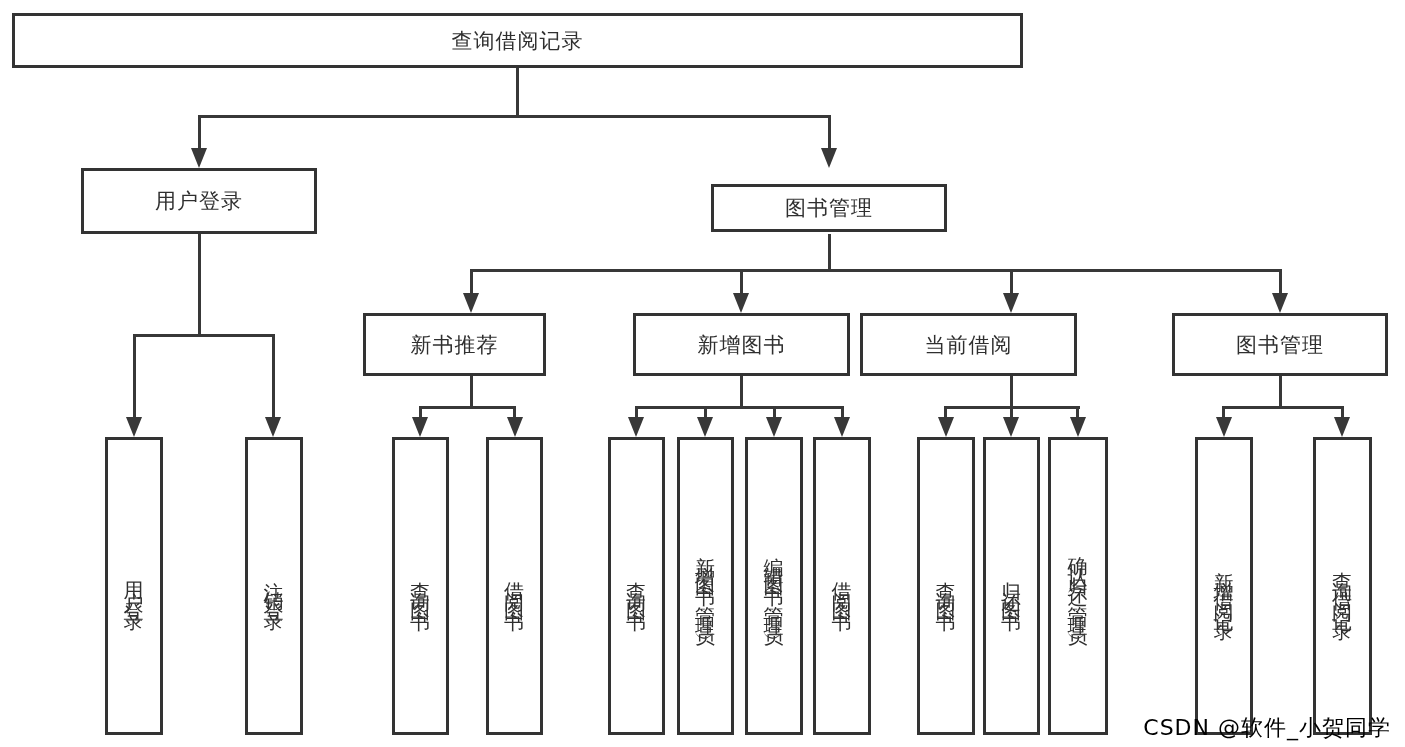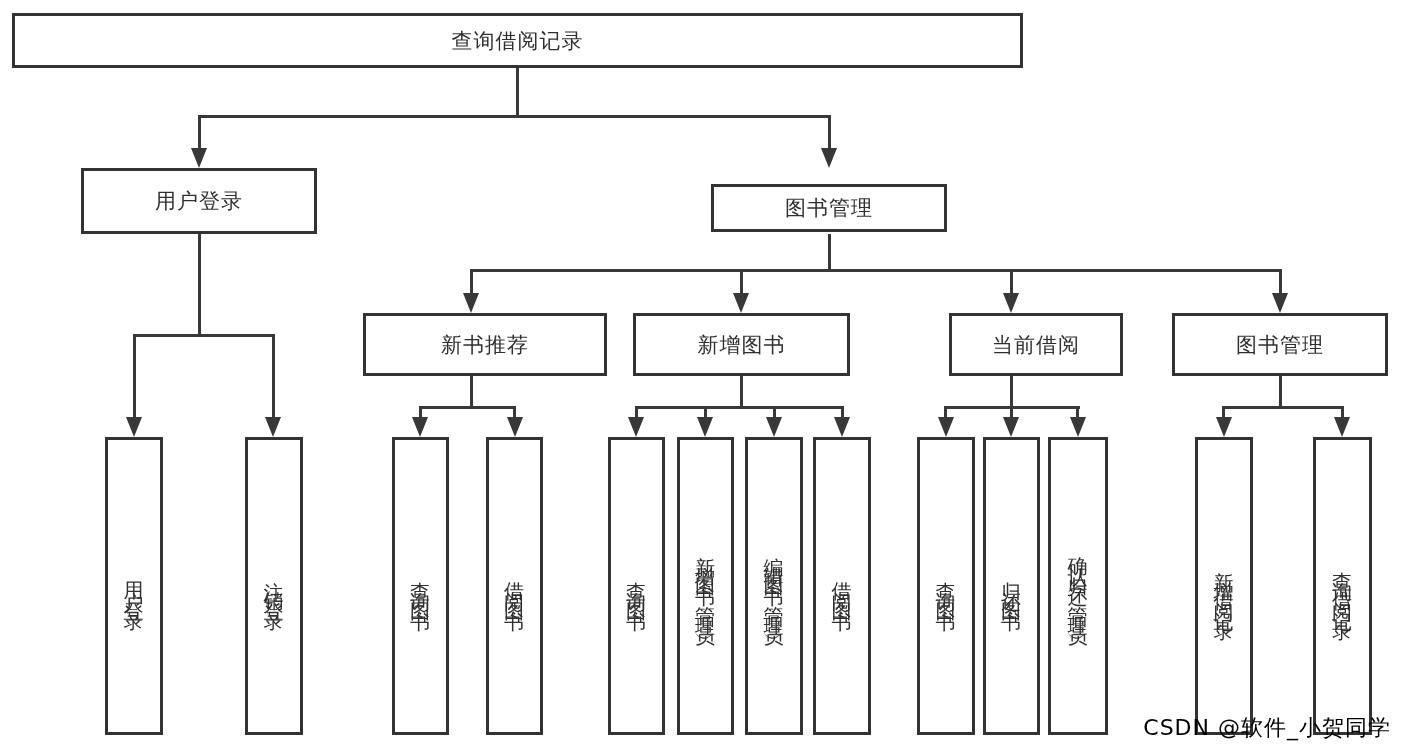--- a/index.html
+++ b/index.html
@@ -63,27 +63,27 @@
   <div class="hline" style="left:470px;top:269px;width:812px;"></div>
   <div class="vline" style="left:470px;top:269px;height:26px;"></div>
   <div class="arrow" style="left:463px;top:293px;"></div>
   <div class="vline" style="left:740px;top:269px;height:26px;"></div>
   <div class="arrow" style="left:733px;top:293px;"></div>
   <div class="vline" style="left:1010px;top:269px;height:26px;"></div>
   <div class="arrow" style="left:1003px;top:293px;"></div>
   <div class="vline" style="left:1279px;top:269px;height:26px;"></div>
   <div class="arrow" style="left:1272px;top:293px;"></div>
 
-  <div class="box" style="left:363px;top:313px;width:244px;height:63px;">
+  <div class="box" style="left:363px;top:313px;width:183px;height:63px;">
     <span>新书推荐</span>
   </div>
   <div class="box" style="left:633px;top:313px;width:217px;height:63px;">
     <span>新增图书</span>
   </div>
-  <div class="box" style="left:949px;top:313px;width:174px;height:63px;">
+  <div class="box" style="left:860px;top:313px;width:217px;height:63px;">
     <span>当前借阅</span>
   </div>
   <div class="box" style="left:1172px;top:313px;width:216px;height:63px;">
     <span>图书管理</span>
   </div>
 
   <div class="vline" style="left:470px;top:376px;height:32px;"></div>
   <div class="hline" style="left:419px;top:406px;width:97px;"></div>
   <div class="vline" style="left:419px;top:406px;height:13px;"></div>
   <div class="arrow" style="left:412px;top:417px;"></div>

